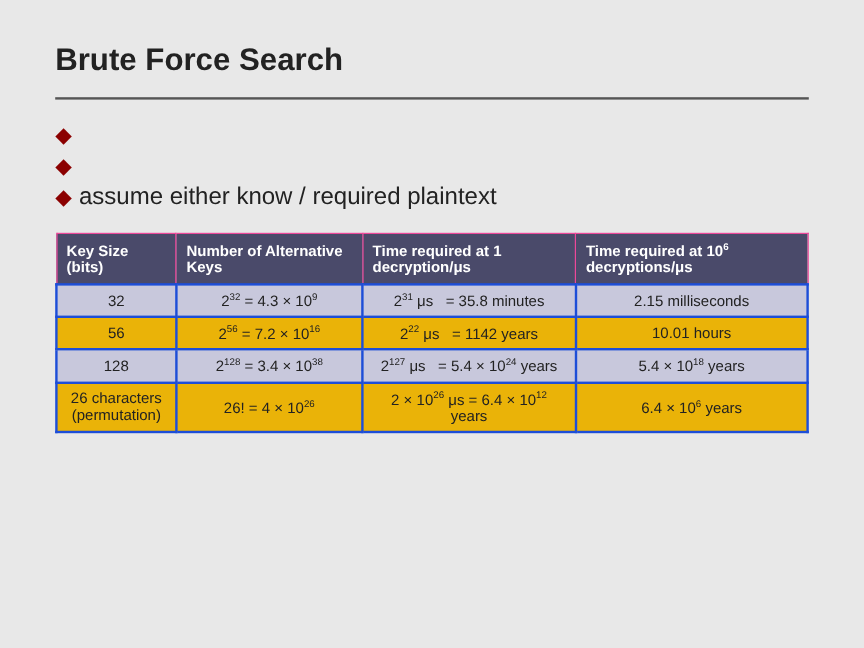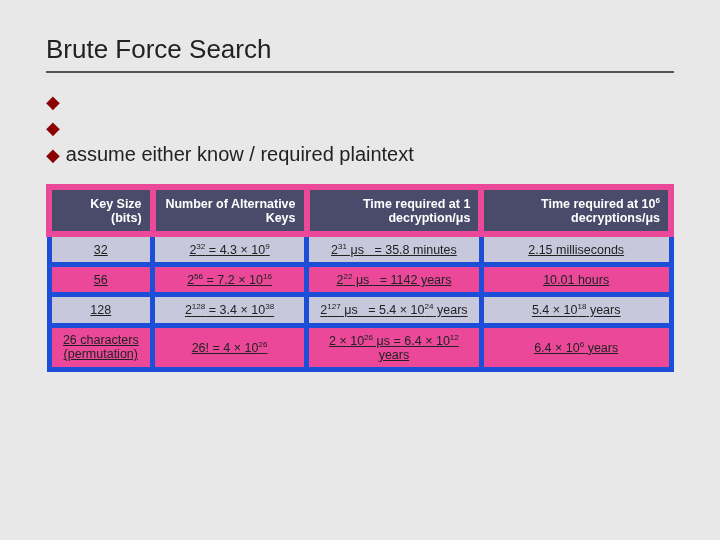--- a/index.html
+++ b/index.html
@@ -17,24 +17,24 @@
     .slide {
       width: 700px;
       height: 520px;
       background: #e8e8e8;
       padding: 24px 36px;
       position: relative;
     }
 
     .title {
       font-size: 26px;
-      font-weight: normal;
+      font-weight: bold;
       color: #222;
       border-bottom: 2px solid #555;
-      padding-bottom: 6px;
+      padding-bottom: 16px;
       margin-bottom: 18px;
     }
 
     .bullet-list {
       list-style: none;
       margin-bottom: 18px;
     }
 
     .bullet-list li {
       font-size: 20px;
@@ -59,39 +59,38 @@
       margin-bottom: 16px;
     }
 
     thead tr {
       background: #4a4a6a;
       color: white;
     }
 
     thead th {
       padding: 6px 8px;
-      text-align: right;
+      text-align: left;
       font-weight: bold;
-      border: 6px solid #ec4899;
+      border: 1px solid #ec4899;
     }
 
     tbody tr {
-      background: #ec4899;
+      background: #eab308;
     }
 
     tbody tr:nth-child(odd) {
       background: #c8c8dc;
     }
 
     tbody td {
       padding: 5px 8px;
-      border: 5px solid #1d4ed8;
+      border: 2px solid #1d4ed8;
       text-align: center;
       vertical-align: middle;
-      text-decoration: underline;
     }
 
     tbody td:first-child {
       text-align: center;
     }
 
     .footer-note {
       font-size: 14px;
       color: #222;
       text-align: center;

